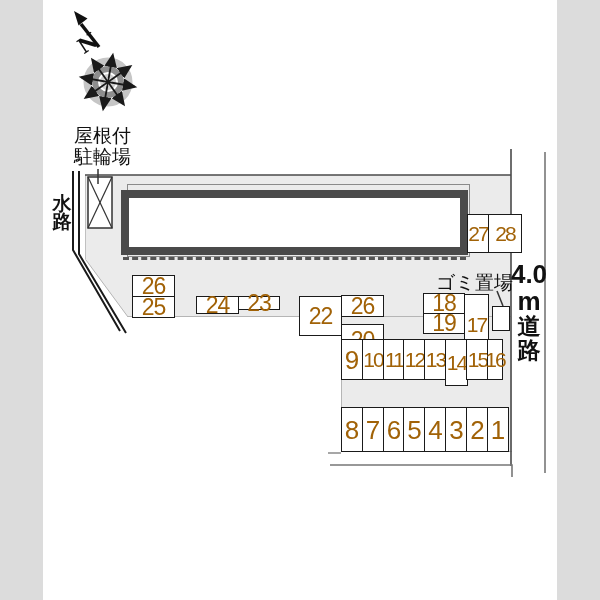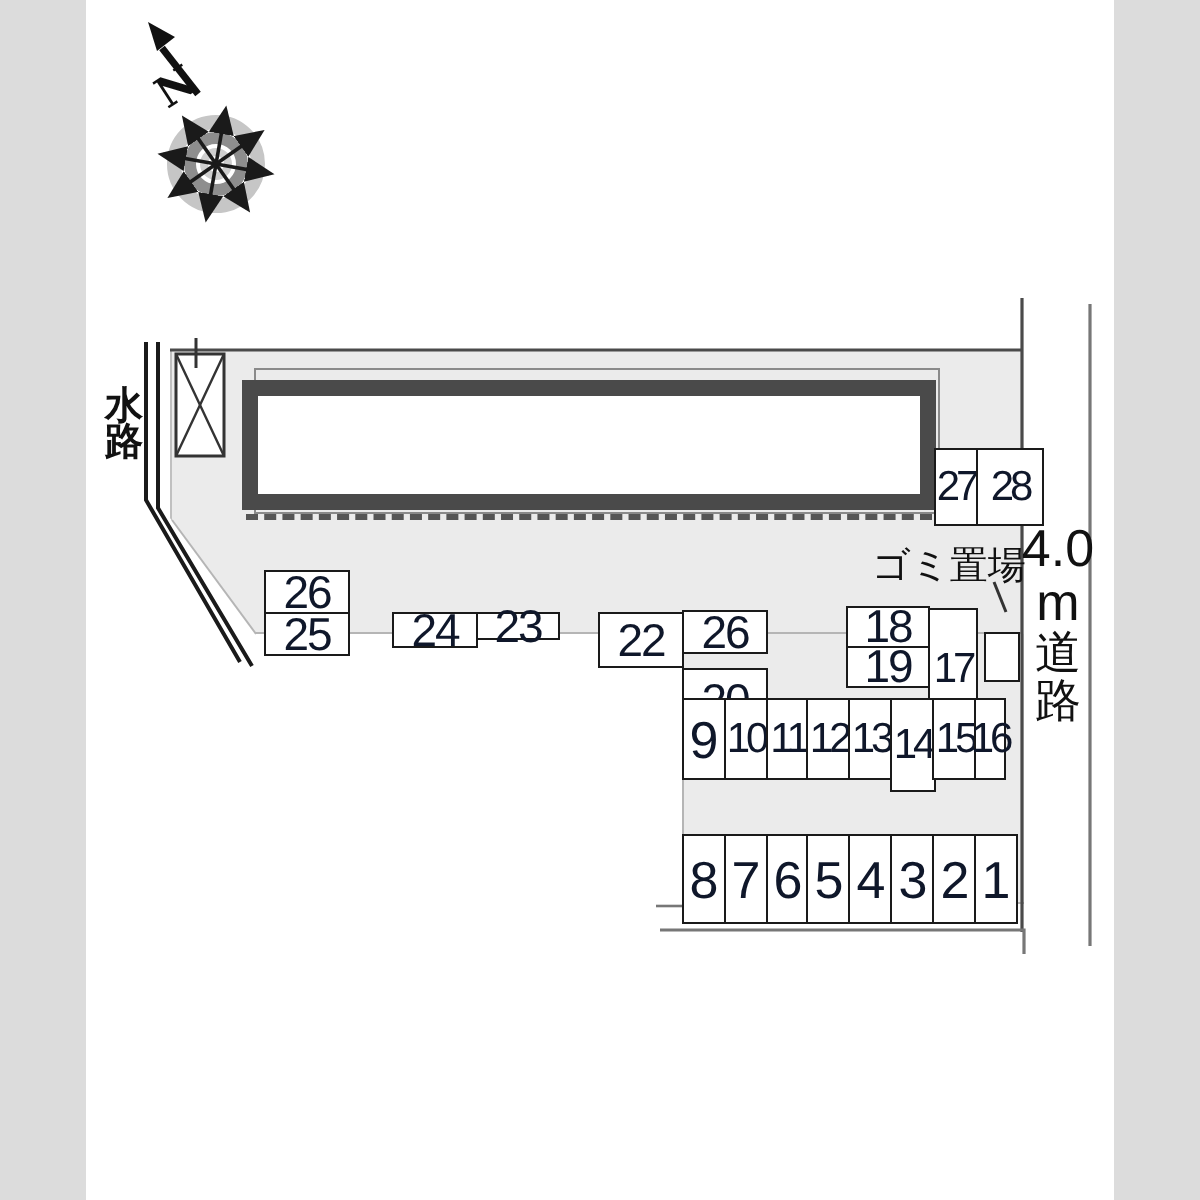--- a/index.html
+++ b/index.html
@@ -16,29 +16,29 @@
               border-left:1px solid #b5b5b5;border-bottom:1px solid #b5b5b5;box-sizing:border-box;}
   #plan-svg{position:absolute;left:0;top:0;width:600px;height:600px;}
   #building-shadow{position:absolute;left:127px;top:184px;width:343px;height:73px;
                    border:1px solid #8a8a8a;box-sizing:border-box;}
   #building-main{position:absolute;left:121px;top:190px;width:347px;height:65px;
                  background:#fff;border:8px solid #4a4a4a;box-sizing:border-box;}
   #building-dash{position:absolute;left:123px;top:257px;width:343px;height:0;
                  border-top:3px dashed #555;}
   .box{position:absolute;background:#fff;border:1.5px solid #1a1a1a;box-sizing:border-box;
        display:flex;align-items:center;justify-content:center;
-       font-size:23px;letter-spacing:-1px;color:#0f172a;line-height:1;margin-top:10px;}
+       font-size:23px;letter-spacing:-1px;color:#a16207;line-height:1;}
   .box.sq{font-size:21px;letter-spacing:-2px;}
   .box.big{font-size:26px;letter-spacing:0;}
   .lbl{position:absolute;color:#111;}
   #bike-label{left:74px;top:125px;font-size:19px;line-height:21px;white-space:nowrap;}
   #waterway-label{left:51px;top:195px;width:22px;font-size:19px;font-weight:bold;
                   line-height:18px;text-align:center;}
   #garbage-label{left:436px;top:270px;font-size:19px;white-space:nowrap;}
-  #road-label{left:508px;top:261px;width:42px;text-align:center;font-weight:normal;}
+  #road-label{left:508px;top:261px;width:42px;text-align:center;font-weight:bold;}
   #road-label .rw{font-size:26px;line-height:27px;display:block;}
   #road-label .ru{font-size:26px;line-height:26px;display:block;}
   #road-label .rk{font-size:23px;line-height:24px;display:block;}
 </style>
 </head>
 <body>
 
 <div id="stage">
 
   <div class="band" id="band-left"></div>
@@ -100,21 +100,21 @@
   </svg>
 
   <div id="building-shadow"></div>
   <div id="building-main"></div>
   <div id="building-dash"></div>
 
   <div class="box" style="left:132px;top:275px;width:43px;height:22px">26</div>
   <div class="box" style="left:132px;top:296px;width:43px;height:22px">25</div>
   <div class="box" style="left:196px;top:296px;width:43px;height:18px">24</div>
   <div class="box" style="left:238px;top:296px;width:42px;height:14px">23</div>
-  <div class="box" style="left:299px;top:296px;width:43px;height:28px">22</div>
+  <div class="box" style="left:299px;top:296px;width:43px;height:40px">22</div>
   <div class="box" style="left:341px;top:295px;width:43px;height:22px">26</div>
   <div class="box" style="left:341px;top:324px;width:43px;height:32px">20</div>
   <div class="box" style="left:423px;top:293px;width:42px;height:21px">18</div>
   <div class="box" style="left:423px;top:313px;width:42px;height:21px">19</div>
   <div class="box sq" style="left:464px;top:294px;width:25px;height:60px">17</div>
   <div class="box sq" style="left:467px;top:214px;width:22px;height:39px">27</div>
   <div class="box sq" style="left:488px;top:214px;width:34px;height:39px">28</div>
 
   <div class="box big" style="left:341px;top:339px;width:22px;height:41px">9</div>
   <div class="box sq" style="left:362px;top:339px;width:22px;height:41px">10</div>
@@ -129,20 +129,24 @@
   <div class="box big" style="left:362px;top:407px;width:22px;height:45px">7</div>
   <div class="box big" style="left:383px;top:407px;width:22px;height:45px">6</div>
   <div class="box big" style="left:403px;top:407px;width:23px;height:45px">5</div>
   <div class="box big" style="left:424px;top:407px;width:23px;height:45px">4</div>
   <div class="box big" style="left:445px;top:407px;width:23px;height:45px">3</div>
   <div class="box big" style="left:466px;top:407px;width:23px;height:45px">2</div>
   <div class="box big" style="left:487px;top:407px;width:22px;height:45px">1</div>
 
   <div class="box" style="left:492px;top:306px;width:18px;height:25px"></div>
 
+  <div class="lbl" id="bike-label">
+    <span style="display:block">屋根付</span>
+    <span style="display:block">駐輪場</span>
+  </div>
 
   <div class="lbl" id="waterway-label">
     <span style="display:block">水</span>
     <span style="display:block">路</span>
   </div>
 
   <div class="lbl" id="garbage-label">ゴミ置場</div>
 
   <div class="lbl" id="road-label">
     <span class="rw">4.0</span>

